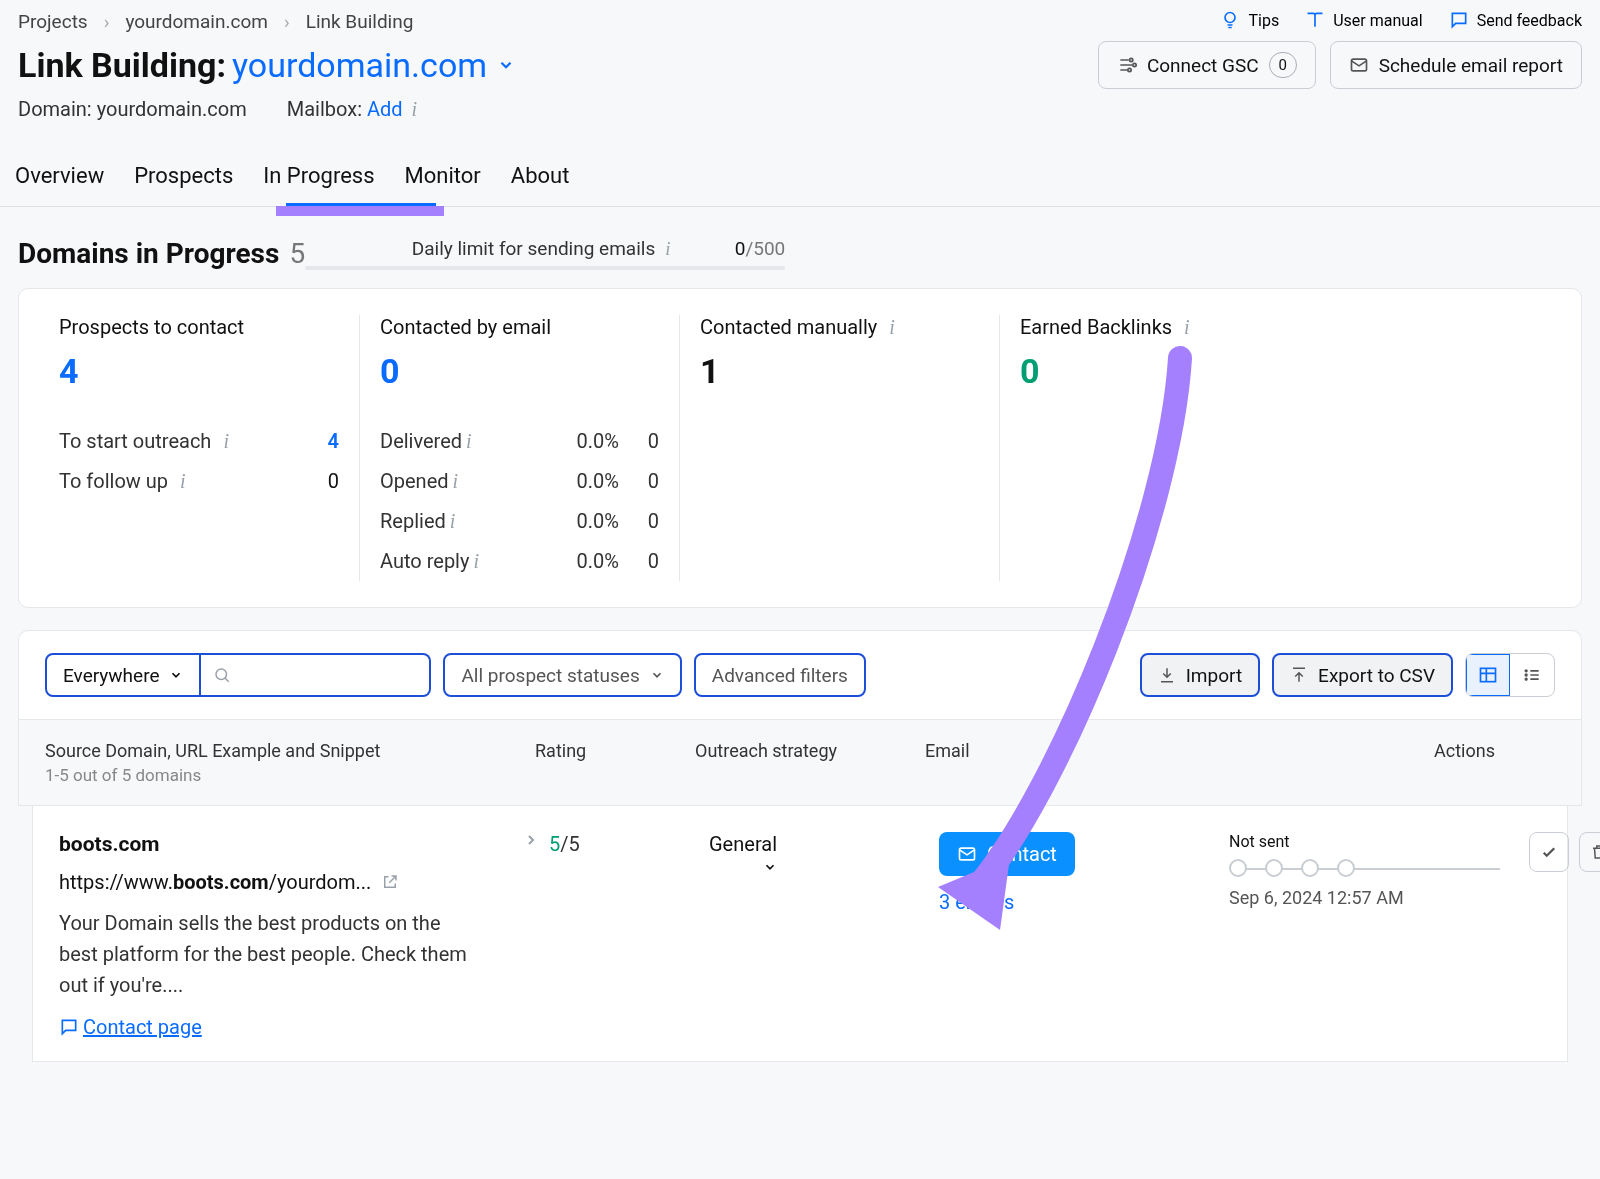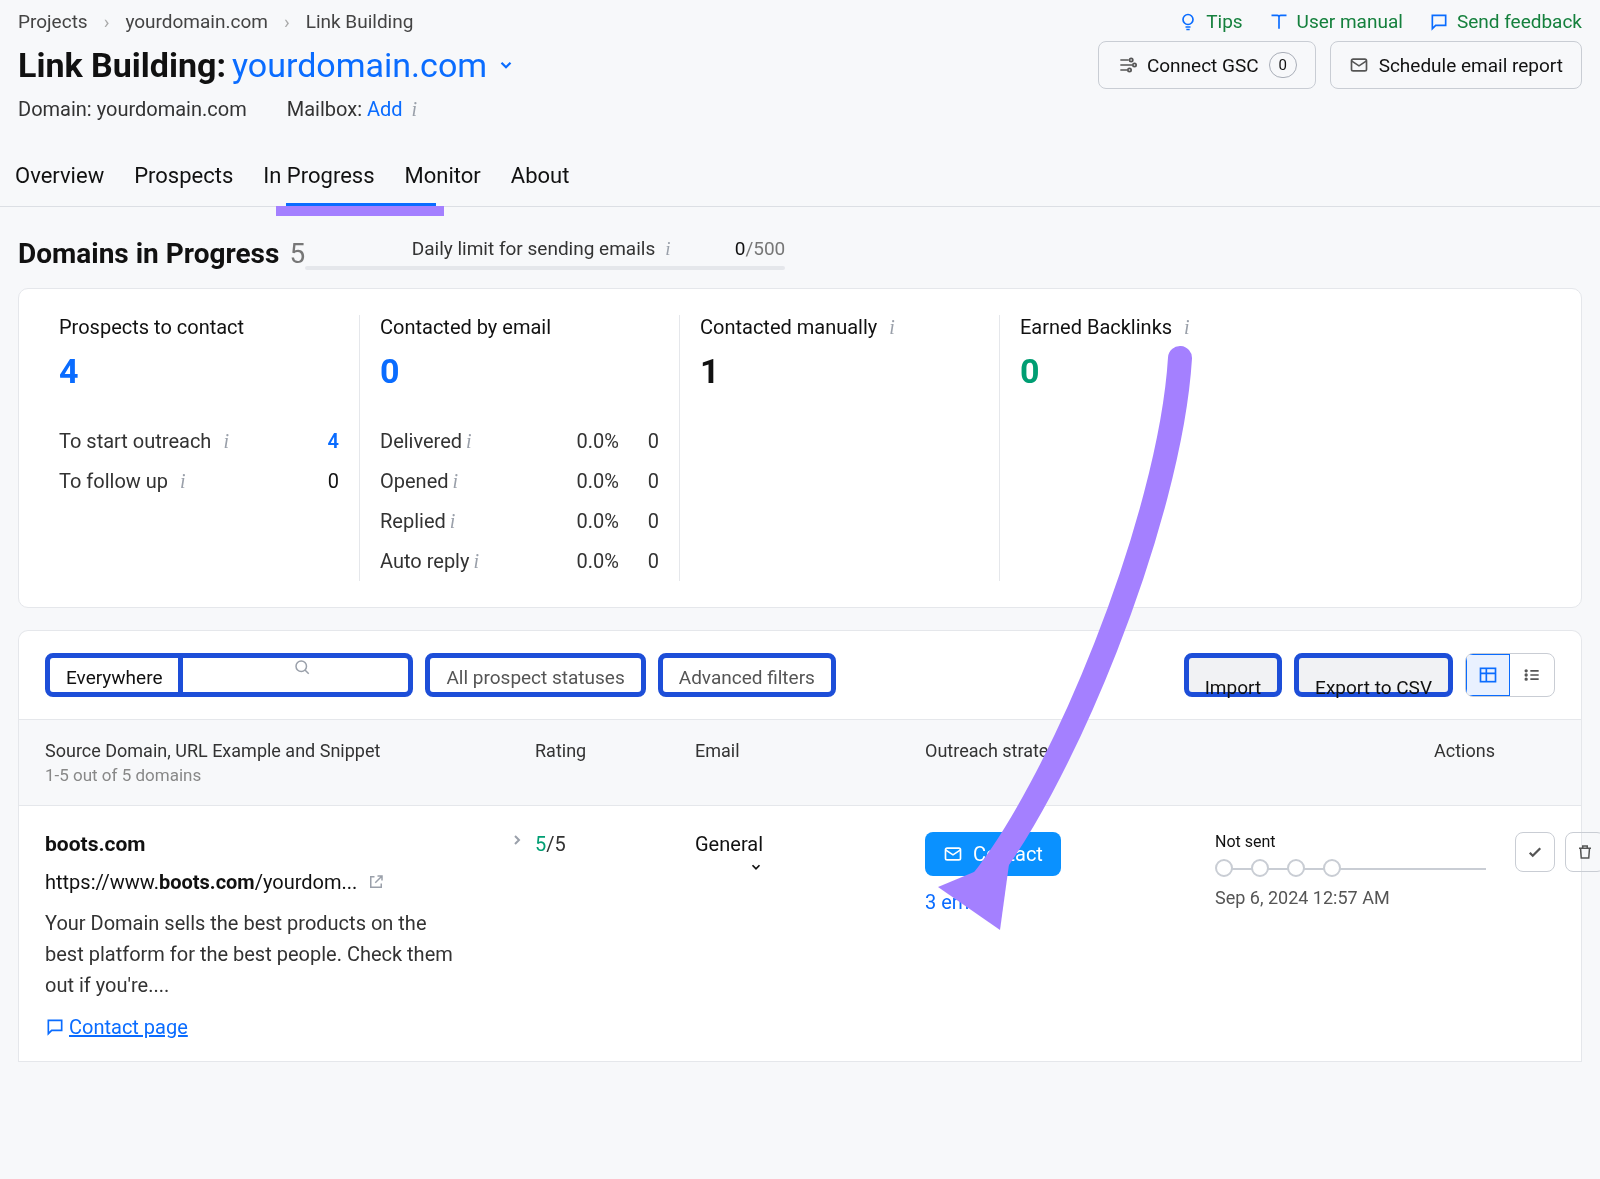--- a/index.html
+++ b/index.html
@@ -15,21 +15,21 @@
   
   .topbar {
     display: flex;
     justify-content: space-between;
     align-items: flex-start;
     padding: 10px 18px 0 18px;
   }
   .crumbs { display: flex; align-items: center; gap: 16px; color: #444; font-size: 19px; }
   .crumbs .chev { color: #aaa; }
   .top-actions { display: flex; align-items: center; gap: 26px; }
-  .top-link { display: inline-flex; align-items: center; gap: 8px; color: #15803d; font-size: 19px; cursor: pointer; justify-content: space-between; }
+  .top-link { display: inline-flex; align-items: center; gap: 8px; color: #000000; font-size: 16px; cursor: pointer; justify-content: space-between; }
 
   .title-row {
     display: flex;
     justify-content: space-between;
     align-items: center;
     padding: 8px 18px 0 18px;
     gap: 8px;
   }
   .title-left { display: flex; align-items: baseline; gap: 6px; }
   .title-text { font-size: 34px; font-weight: 700; color: #111; }
@@ -105,23 +105,23 @@
   .stat-row-3col .pc { text-align: right; }
   .stat-row-3col .ct { text-align: right; }
 
   
   .table-card { background: #fff; border: 1px solid #e5e7eb; border-radius: 10px 10px 0 0; margin: 22px 18px 0 18px; border-bottom: none; }
   .toolbar { display: flex; justify-content: space-between; padding: 22px 26px; }
   .toolbar-left { display: flex; gap: 12px; }
   .toolbar-right { display: flex; gap: 12px; align-items: center; }
   .ctl {
     display: inline-flex; align-items: center; gap: 10px;
-    border: 5px solid #1d4ed8; background: #fff;
+    border: 2px solid #1d4ed8; background: #fff;
     color: #111; font-size: 19px; padding: 8px 16px;
-    border-radius: 8px; cursor: pointer; height: 44px; flex-direction: column;
+    border-radius: 8px; cursor: pointer; height: 44px;
   }
   .ctl.search-wrap { padding: 0 0 0 0; width: 230px; border-radius: 0 8px 8px 0; border-left: none; }
   .ctl.scope { border-radius: 8px 0 0 8px; }
   .ctl.search-wrap input { border: none; outline: none; font-size: 19px; width: 100%; height: 100%; padding: 0 12px 0 6px; background: transparent; color: #111; }
   .ctl.search-wrap input::placeholder { color: #9aa0aa; }
   .ctl.search-wrap .sicon { margin-left: 12px; color: #9aa0aa; }
   .ctl.muted { color: #555; }
   .ctl.gray { background: #f1f2f4; }
   .view-toggle { display: inline-flex; border: 1px solid #c9cdd4; border-radius: 8px; overflow: hidden; height: 44px; }
   .view-toggle .vbtn { width: 44px; display: inline-flex; align-items: center; justify-content: center; cursor: pointer; }
@@ -139,21 +139,21 @@
   }
   .thead .sub { color: #888; font-size: 17px; margin-top: 4px; }
   .thead .col-actions { text-align: right; }
 
   .trow {
     display: grid;
     grid-template-columns: 490px 160px 230px 290px 280px 110px;
     padding: 26px 14px 20px 26px;
     background: #fff;
     border: 1px solid #e5e7eb; border-top: none; border-radius: 0;
-    margin: 0 18px;
+    margin: 0 32px;
     align-items: flex-start;
   }
 
   .row-domain .dname { font-size: 21px; font-weight: 700; }
   .row-domain .durl { font-size: 20px; margin-top: 14px; color: #111; display: flex; align-items: center; gap: 10px; }
   .row-domain .durl .bold { font-weight: 700; }
   .row-domain .snippet { font-size: 20px; color: #333; margin-top: 14px; line-height: 1.55; max-width: 420px; }
   .row-domain .contact-page { display: inline-flex; align-items: center; gap: 4px; color: #0a6cff; font-size: 20px; margin-top: 14px; cursor: pointer; text-decoration: underline; }
   .row-domain .expand { float: right; color: #9aa0aa; margin-right: 10px; cursor: pointer; }
 
@@ -417,22 +417,22 @@
         </div>
       </div>
     </div>
   </div>
   <div class="thead">
     <div>
       <div>Source Domain, URL Example and Snippet</div>
       <div class="sub">1-5 out of 5 domains</div>
     </div>
     <div>Rating</div>
+    <div>Outreach strategy</div>
     <div>Email</div>
-    <div>Outreach strategy</div>
     <div class="col-actions">Actions</div>
   </div>
 </div>
 
 <div class="trow">
   <div class="row-domain">
     <div>
       <span class="dname">boots.com</span>
       <span class="expand">
         <svg width="16" height="16" viewBox="0 0 24 24" fill="none" stroke="#9aa0aa" stroke-width="3">

